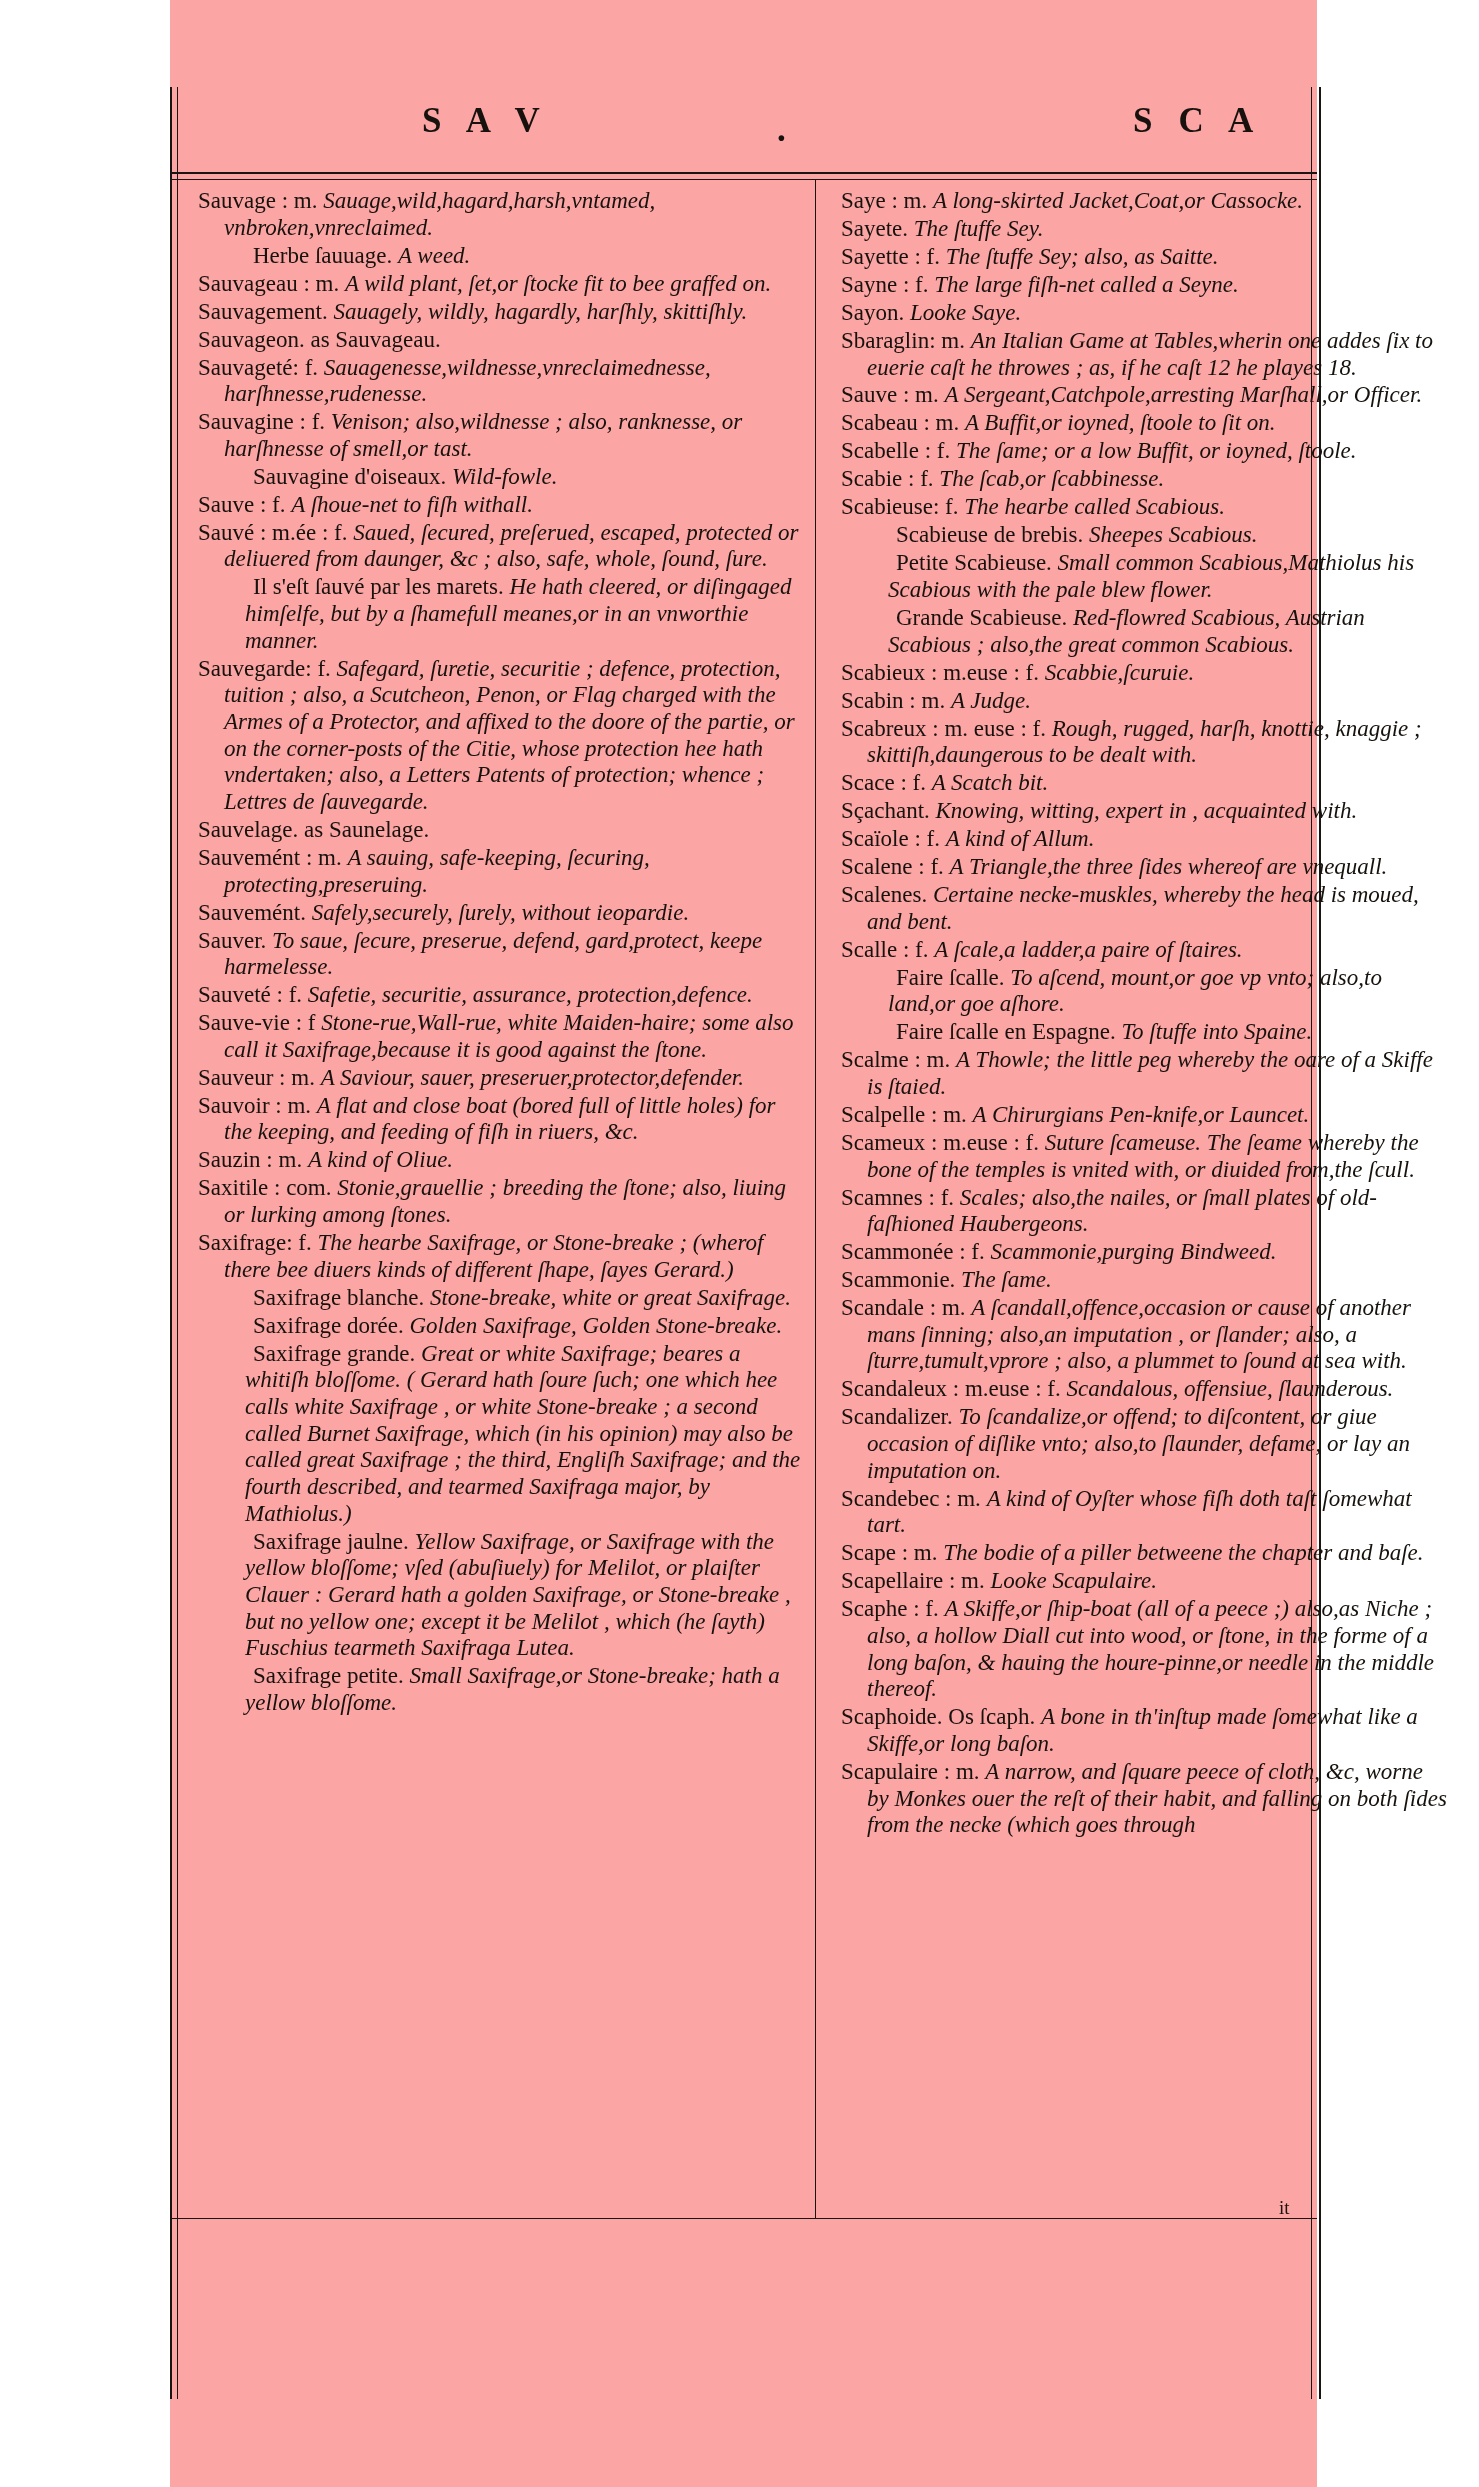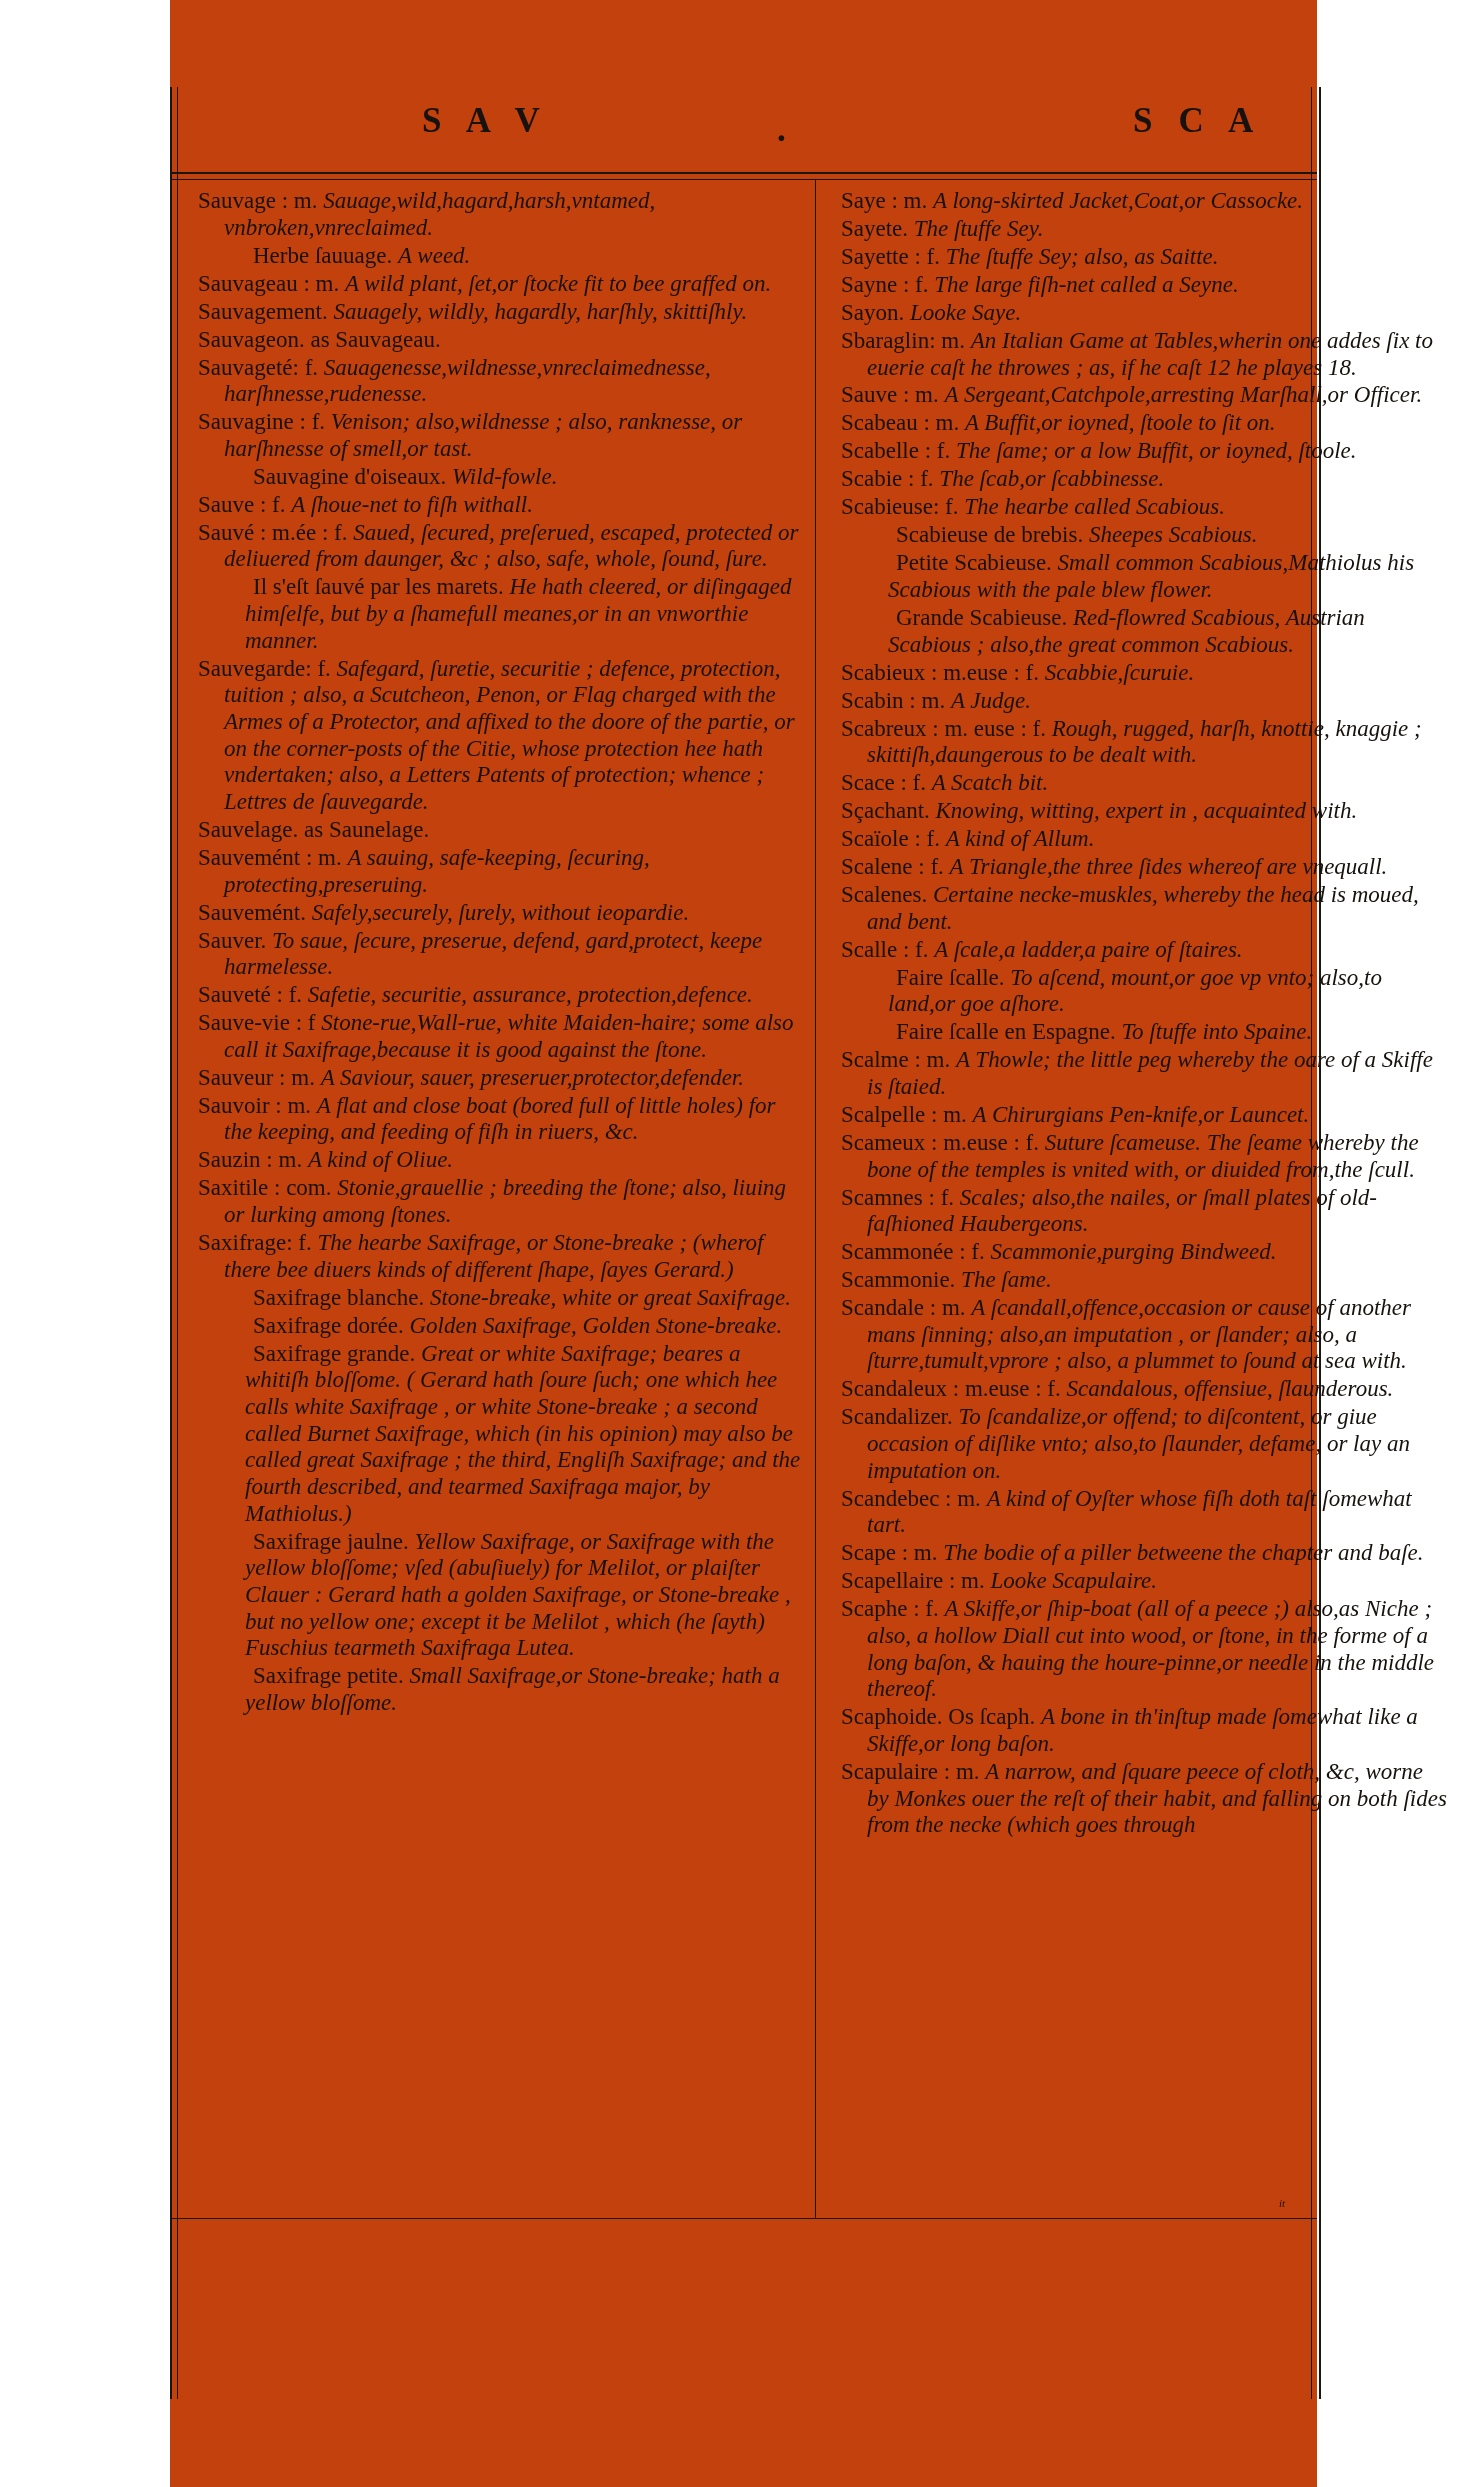--- a/index.html
+++ b/index.html
@@ -12,21 +12,21 @@
     height: 2487px;
     font-family: "Liberation Serif", serif;
     color: #1a1510;
     position: relative;
   }
   .page {
     position: absolute;
     left: 0; top: 0;
     width: 1479px;
     height: 2487px;
-    background: #c2410c;
+    background: #fca5a5;
   }
   
   .frame {
     position: absolute;
     left: 170px;
     top: 87px;
     width: 1147px;
     height: 2312px;
     border-left: 2.6px solid #1a1510;
     border-right: 2.6px solid #1a1510;
@@ -125,22 +125,21 @@
     font-family: "Liberation Serif", serif;
     font-style: normal;
   }
   .it {
     font-style: italic;
   }
   .catchword {
     position: absolute;
     left: 1279px;
     top: 2197px;
-    font-style: italic;
-    font-size: 11px;
+    font-size: 19px;
   }
   
   .edge-l, .edge-r {
     position: absolute;
     top: 0;
     width: 170px;
     height: 2487px;
     background: #ffffff;
   }
   .edge-l { left: 0; }

